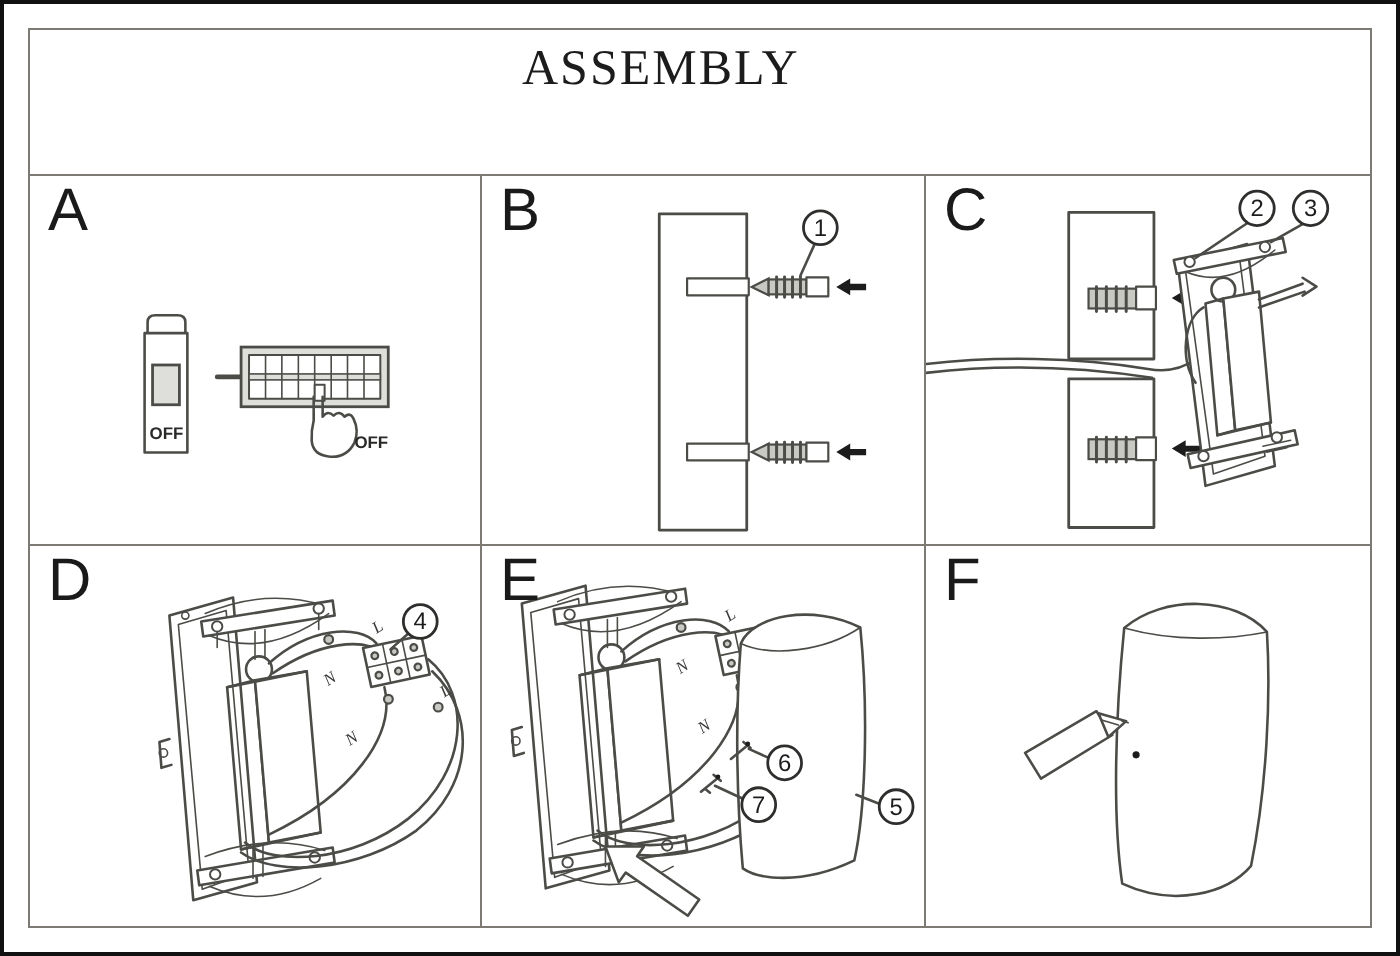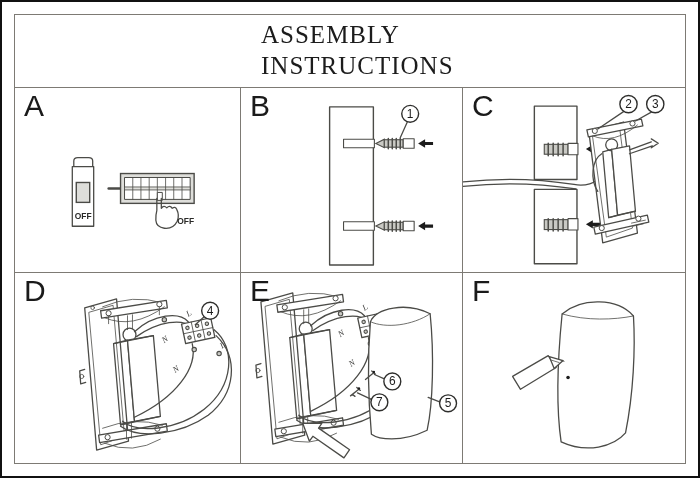--- a/index.html
+++ b/index.html
@@ -40,21 +40,20 @@
   .wire-label { font:italic 8.5px "Liberation Serif",serif; fill:#3a3a38; text-anchor:middle; }
 </style>
 </head>
 <body>
 
 <div class="page">
   <div class="frame">
 
     <div class="title-block">
       <div class="title-line">ASSEMBLY</div>
-      <div class="title-line">INSTRUCTIONS</div>
     </div>
 
     <div class="cell br bb">
       <span class="panel-letter">A</span>
       <svg class="art" viewBox="0 0 226 185">
         <g>
           <path class="sw" d="M59,79 L59,73.5 Q59,70 63,70 L74,70 Q78,70 78,73.5 L78,79"></path>
           <rect class="sw" x="57.5" y="79" width="21.5" height="60"></rect>
           <rect class="sl" x="61.5" y="95" width="13.5" height="20"></rect>
           <text class="small-label" x="68.5" y="132" text-anchor="middle">OFF</text>

